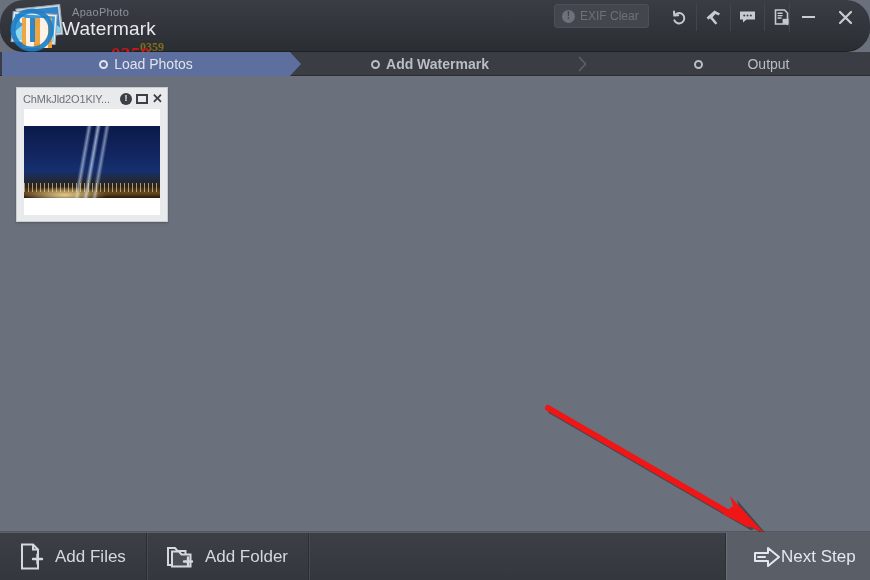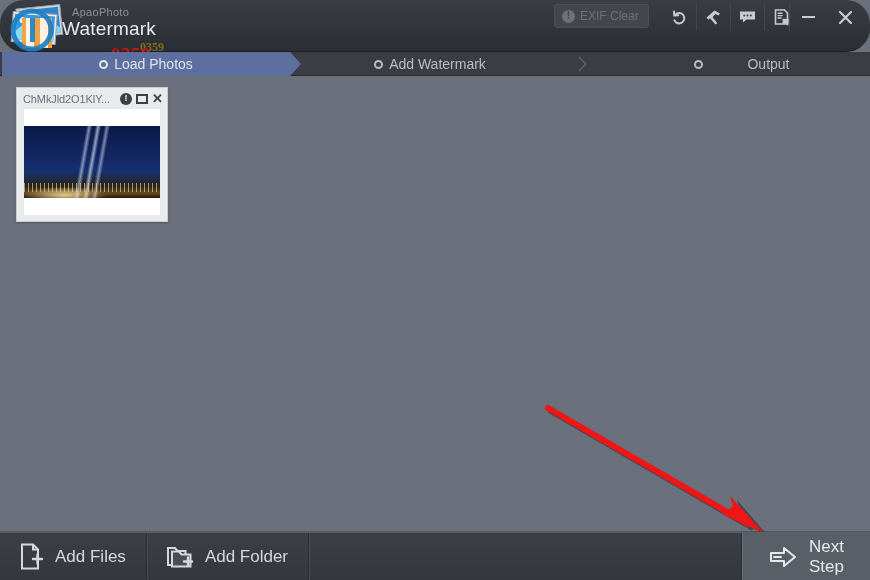--- a/index.html
+++ b/index.html
@@ -132,21 +132,21 @@
     background: #5c6f9e;
     color: #dfe3ea;
   }
   .step.active::after {
     content: ""; position: absolute; right: -11px; top: 0;
     width: 0; height: 0;
     border-top: 12px solid transparent;
     border-bottom: 12px solid transparent;
     border-left: 11px solid #5c6f9e;
   }
-  .step.s2 { left: 300px; width: 260px; }
+  .step.s2 { left: 300px; width: 260px; font-weight: bold; }
   .step.s3 { left: 612px; width: 260px; gap: 44px; }
   .chev {
     position: absolute; top: 4px; left: 578px;
     width: 9px; height: 16px;
   }
   .sdot {
     width: 9px; height: 9px; border-radius: 50%;
     border: 2px solid currentColor;
     display: inline-block;
   }
@@ -234,23 +234,23 @@
   }
   .bb-btn {
     display: flex; align-items: center; gap: 10px;
     padding: 0 20px;
     color: #d5d8de; font-size: 17px;
     border-right: 1px solid #2b2e33;
     box-shadow: 1px 0 0 #474a51;
   }
   .bb-spacer { flex: 1; border-right: 1px solid #2b2e33; box-shadow: 1px 0 0 #474a51; }
   .next-btn {
-    width: 128px;
+    width: 144px;
     background: #5a5e67;
-    display: flex; align-items: center; gap: 12px;
+    display: flex; align-items: center; 
     padding-left: 26px;
     color: #e4e7ec; font-size: 17px;
     border-left: 1px solid #6a6e77;
   }
   svg { display: block; }
 </style>
 </head>
 <body>
 
 <div id="app">

